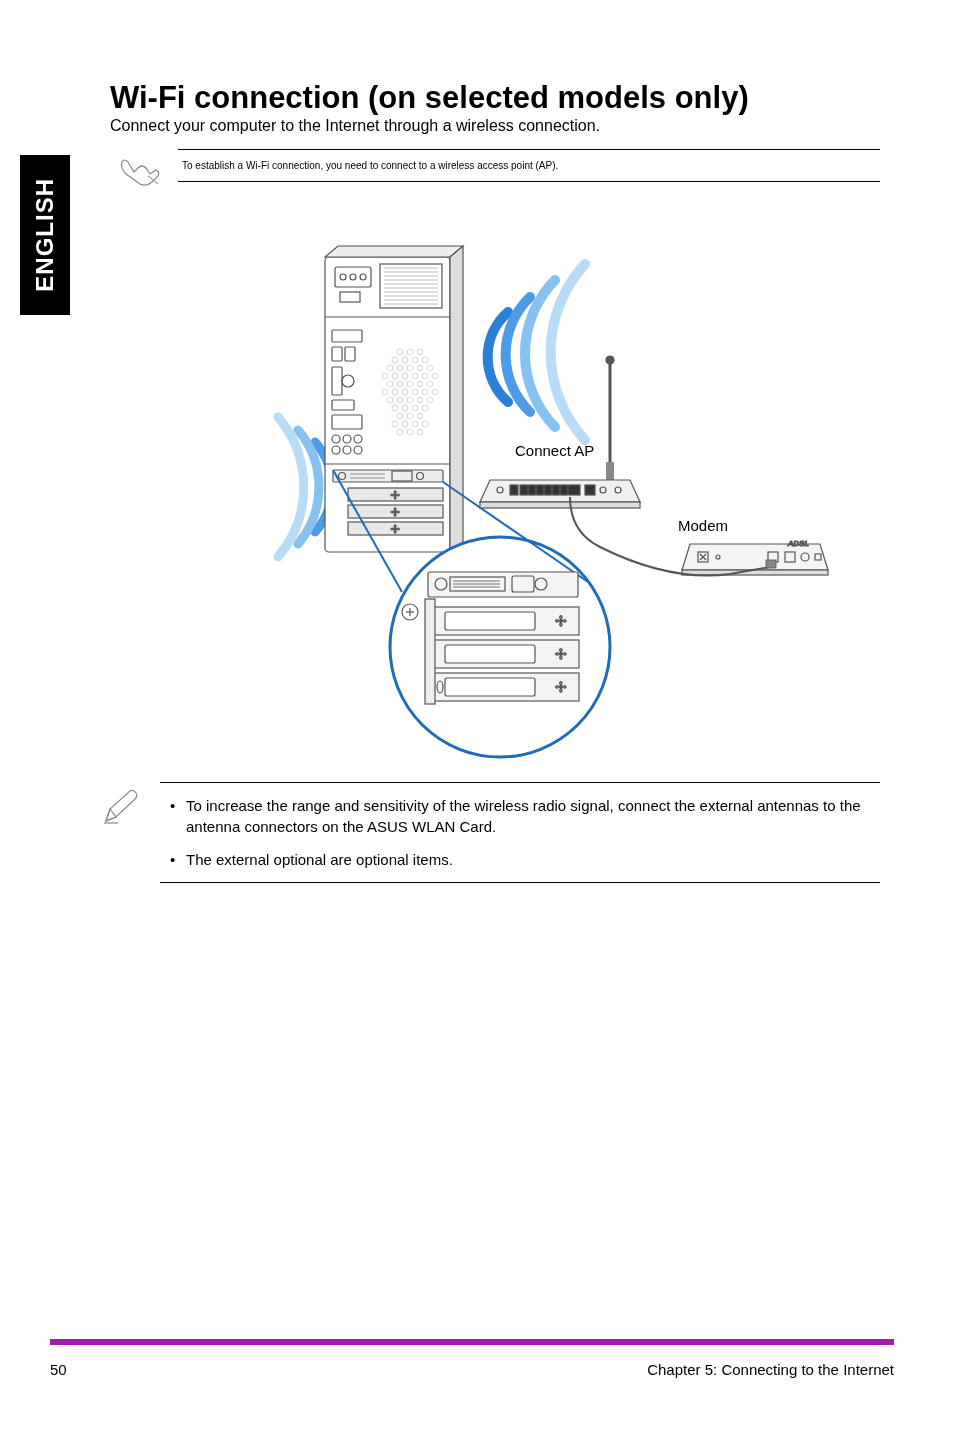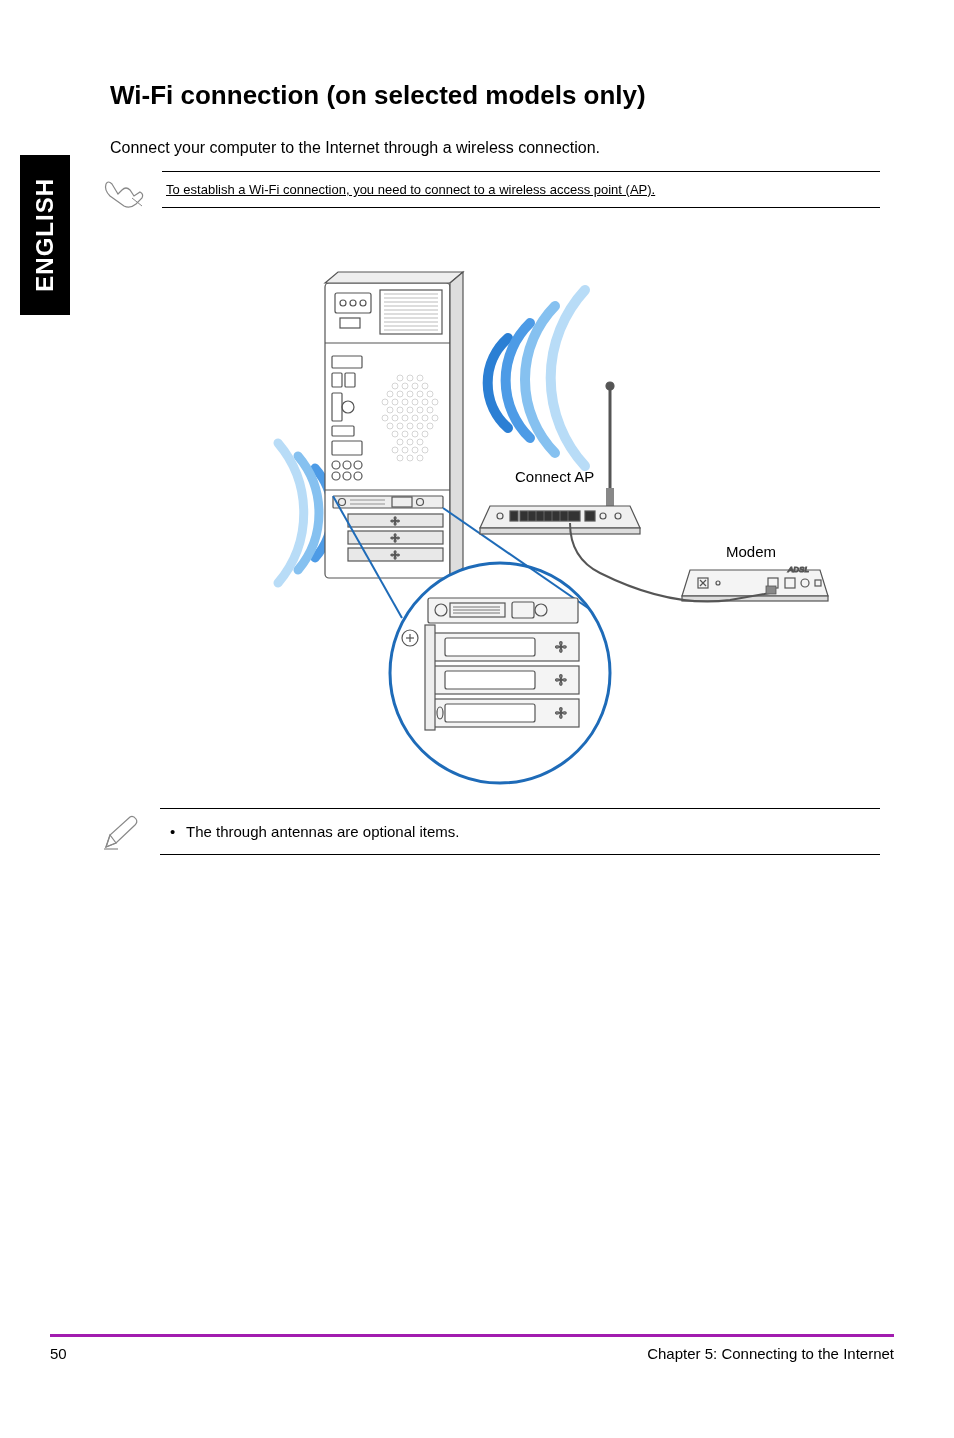--- a/index.html
+++ b/index.html
@@ -32,38 +32,37 @@
       font-family: "Arial Black", Arial, sans-serif;
       letter-spacing: 1px;
     }
     .content {
       position: absolute;
       left: 110px;
       top: 80px;
       width: 770px;
     }
     h1 {
-      font-size: 26px;
+      font-size: 31px;
       font-weight: bold;
-      margin-bottom: 28px;
+      margin-bottom: 1px;
       font-family: Arial, Helvetica, sans-serif;
     }
     .intro {
       font-size: 16px;
       margin-bottom: 14px;
     }
     .note-block {
-      margin-left: 52px;
+      margin-left: 68px;
       border-top: 1px solid #000;
       border-bottom: 1px solid #000;
       padding: 10px 4px;
-      font-size: 13px;
+      font-size: 10px;
       margin-bottom: 20px;
       position: relative;
-      text-decoration: underline;
     }
     .note-icon {
       position: absolute;
       left: -60px;
       top: 4px;
       width: 44px;
       height: 36px;
     }
     .diagram {
       margin-left: 60px;
@@ -71,21 +70,21 @@
       height: 580px;
       position: relative;
     }
     .diagram svg { position: absolute; left: 0; top: 0; }
     .diagram-label {
       position: absolute;
       font-size: 15px;
       color: #000;
     }
     .label-ap { left: 345px; top: 240px; }
-    .label-modem { left: 556px; top: 315px; }
+    .label-modem { left: 508px; top: 315px; }
     .note-list {
       margin-left: 50px;
       border-top: 1px solid #000;
       border-bottom: 1px solid #000;
       padding: 12px 4px 12px 4px;
       position: relative;
     }
     .note-list ul {
       list-style: none;
       padding-left: 22px;
@@ -107,23 +106,23 @@
       position: absolute;
       left: -60px;
       top: 4px;
       width: 40px;
       height: 40px;
     }
     .footer {
       position: absolute;
       left: 50px;
       right: 60px;
-      bottom: 76px;
-      border-top: 3px solid #a21caf;
-      padding-top: 8px;
+      bottom: 60px;
+      border-top: 6px solid #a21caf;
+      padding-top: 16px;
       font-size: 15px;
       display: flex;
       justify-content: space-between;
     }
     .modem-text {
       font-size: 8px;
       fill: #888;
       font-family: Arial;
       font-style: italic;
     }
@@ -357,21 +356,22 @@
     <div class="diagram-label label-modem">Modem</div>
   </div>
 
   <div class="note-list">
     <svg class="pencil-icon" viewBox="0 0 40 40">
       <path d="M 6 34 L 10 22 L 30 4 Q 33 2 36 6 Q 38 9 35 12 L 16 30 Z" fill="none" stroke="#888" stroke-width="1.2"></path>
       <path d="M 6 34 L 10 22 L 16 30 Z" fill="none" stroke="#888" stroke-width="1.2"></path>
       <line x1="4" y1="36" x2="18" y2="36" stroke="#888" stroke-width="1.2"></line>
     </svg>
     <ul>
-      <li>The through antennas are optional items.</li>
+      <li>To increase the range and sensitivity of the wireless radio signal, connect the external antennas to the antenna connectors on the ASUS WLAN Card.</li>
+      <li>The external optional are optional items.</li>
     </ul>
   </div>
 </div>
 
 <div class="footer">
   <span>50</span>
   <span>Chapter 5: Connecting to the Internet</span>
 </div>
 
 </body></html>

